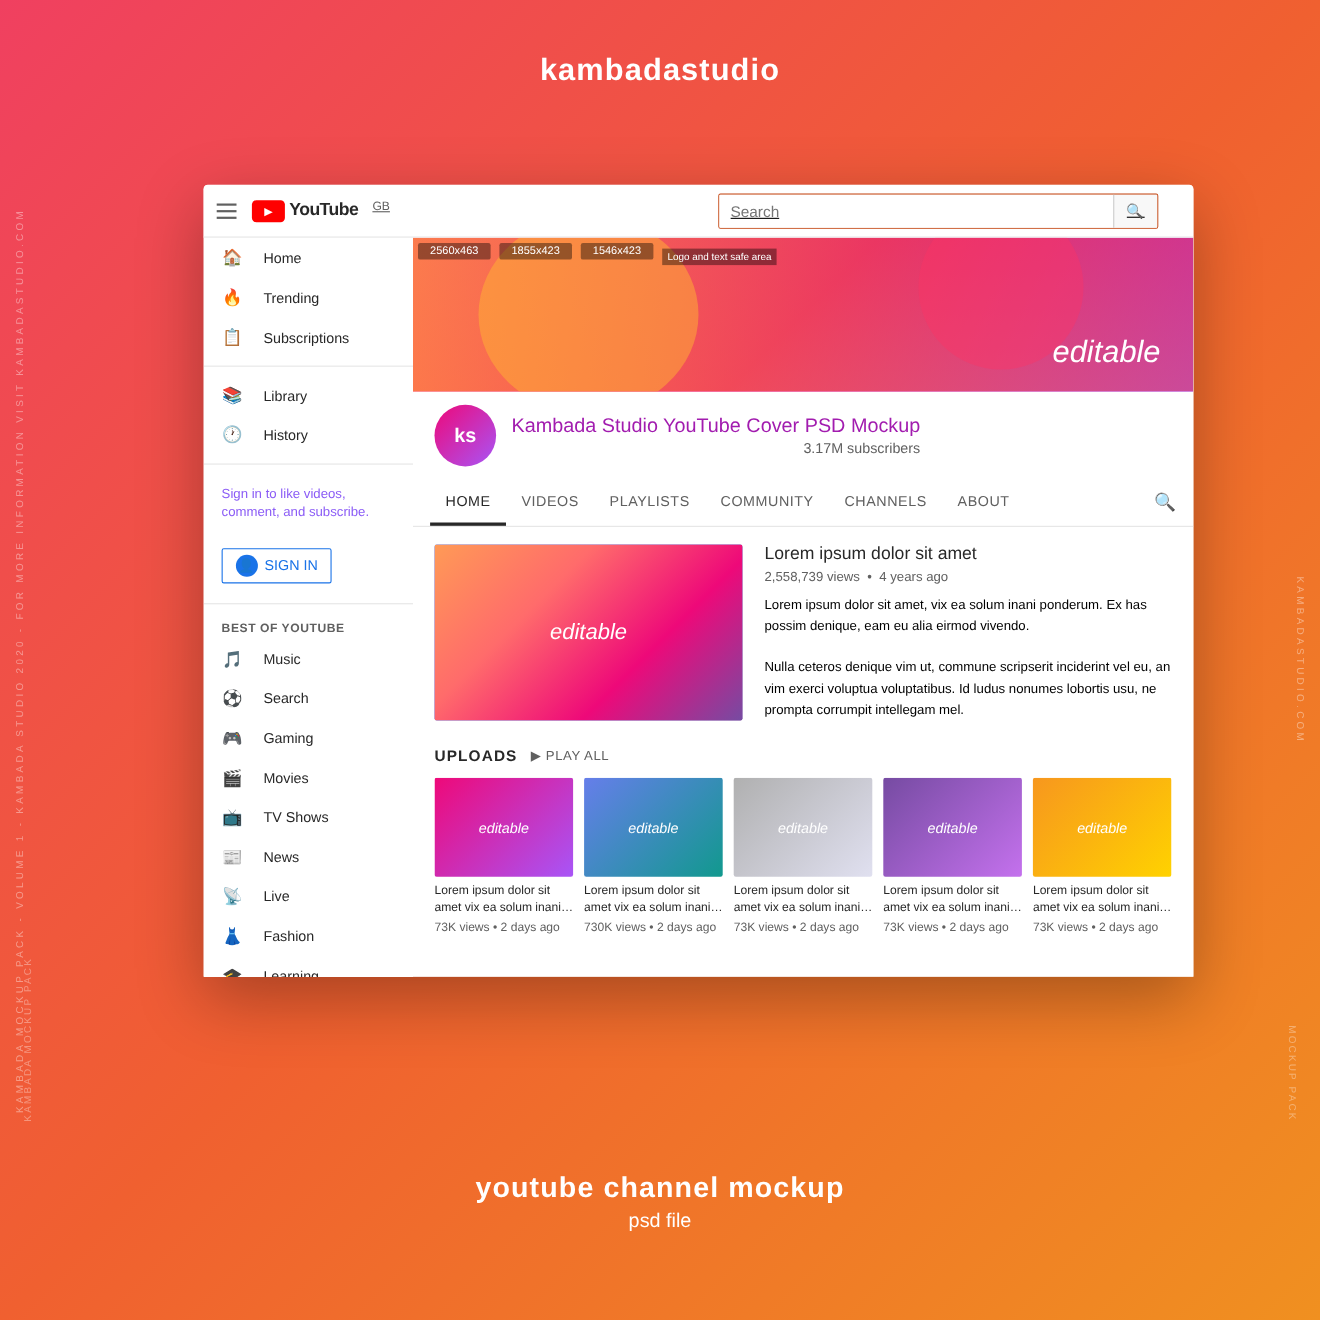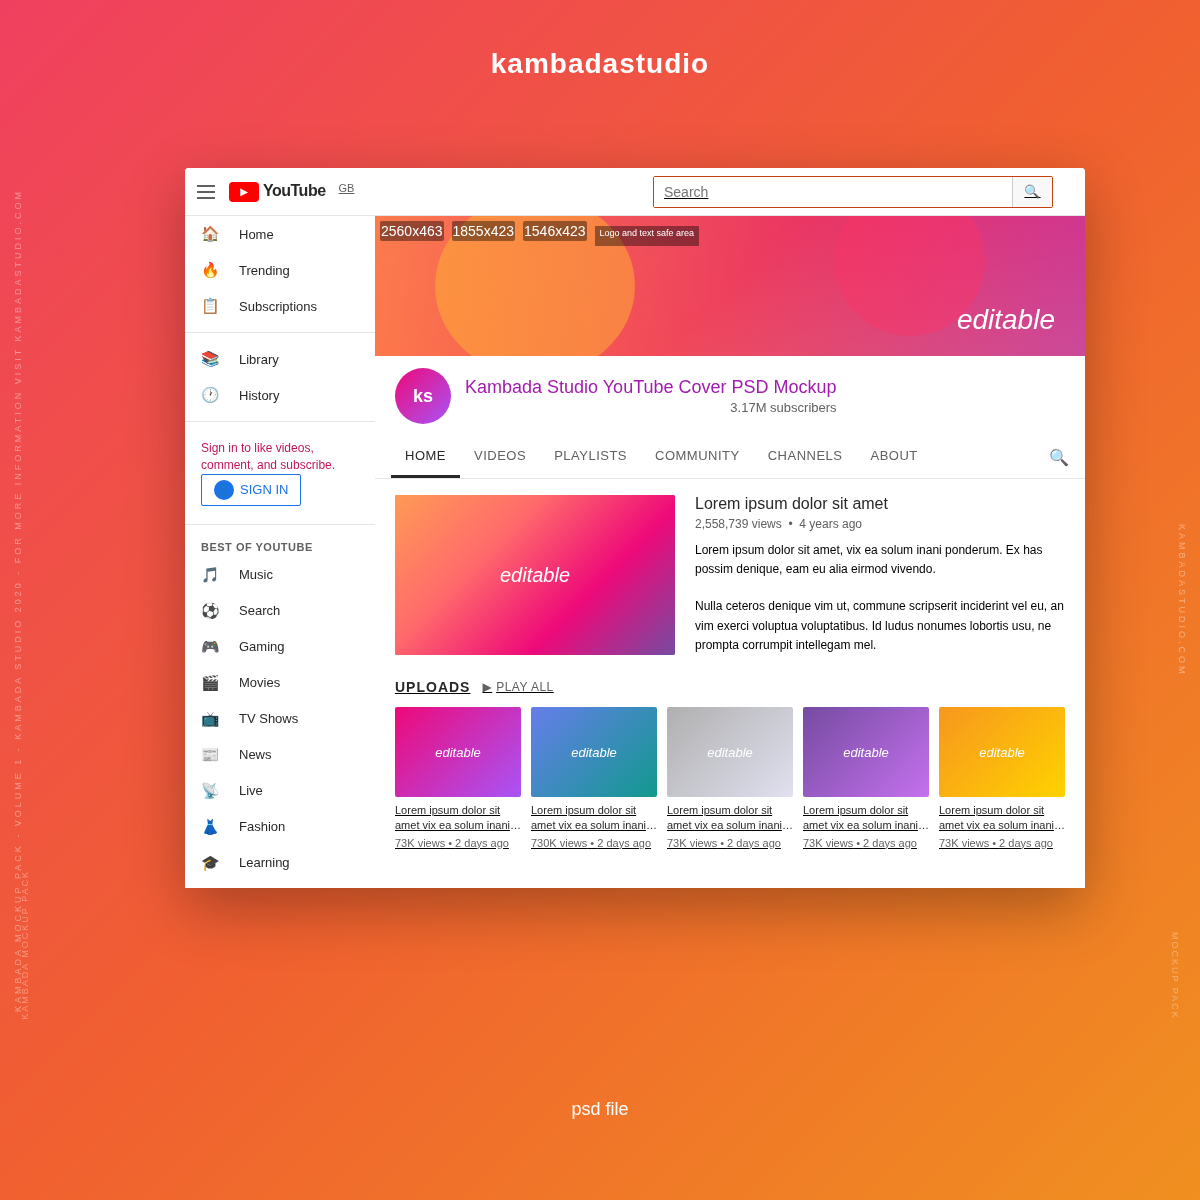--- a/index.html
+++ b/index.html
@@ -177,22 +177,22 @@
     .sidebar-divider {
       height: 1px;
       background: #e5e5e5;
       margin: 8px 0;
     }
     .sidebar-sign-in {
       padding: 10px 16px;
     }
     .sidebar-sign-in p {
       font-size: 12px;
-      color: #be185d;
-      margin-bottom: 0;
+      color: #8b5cf6;
+      margin-bottom: 24px;
       line-height: 1.4;
     }
     .sign-in-btn {
       display: flex;
       align-items: center;
       gap: 6px;
       border: 1px solid #1a73e8;
       border-radius: 2px;
       padding: 5px 12px;
       cursor: pointer;
@@ -253,22 +253,22 @@
     .banner-dimensions {
       position: absolute;
       top: 5px;
       left: 5px;
       display: flex;
       gap: 8px;
     }
     .banner-dim-tag {
       background: rgba(0,0,0,0.4);
       color: white;
-      font-size: 14px;
-      padding: 2px 1px;
+      font-size: 10px;
+      padding: 2px 11px;
       border-radius: 2px;
     }
     .banner-safe-text {
       position: absolute;
       top: 5px;
       color: white;
       font-size: 9px;
       background: rgba(0,0,0,0.4);
       padding: 2px 5px;
     }
@@ -395,21 +395,20 @@
     }
     .featured-info .desc {
       font-size: 12px;
       color: #000000;
       line-height: 1.6;
     }
 
     
     .uploads-section {
       padding: 8px 20px 16px;
-      text-decoration: underline;
     }
     .uploads-header {
       display: flex;
       align-items: center;
       gap: 12px;
       margin-bottom: 12px;
     }
     .uploads-title {
       font-size: 14px;
       font-weight: 700;
@@ -789,17 +788,18 @@
           </div>
 
         </div>
       </div>
 
     </div>
   </div>
 </div>
 
 <div class="bottom-text">
+  <div class="main">youtube channel mockup</div>
   <div class="sub">psd file</div>
 </div>
 
 <div class="bottom-wm-left">KAMBADA MOCKUP PACK</div>
 <div class="bottom-wm-right">MOCKUP PACK</div>
 
 </body></html>

